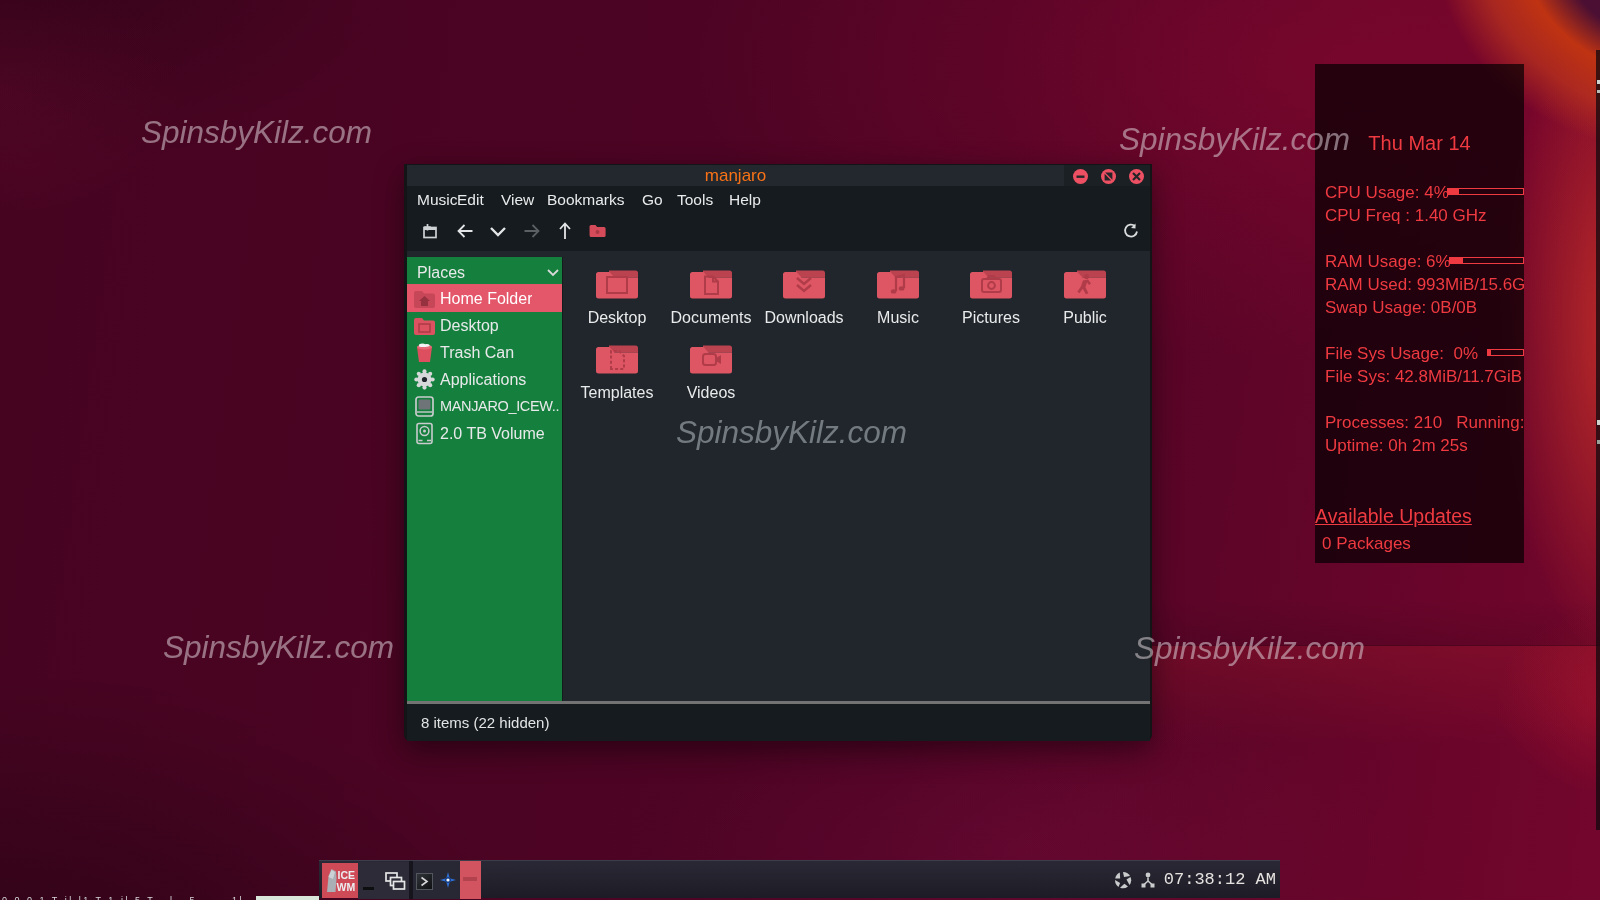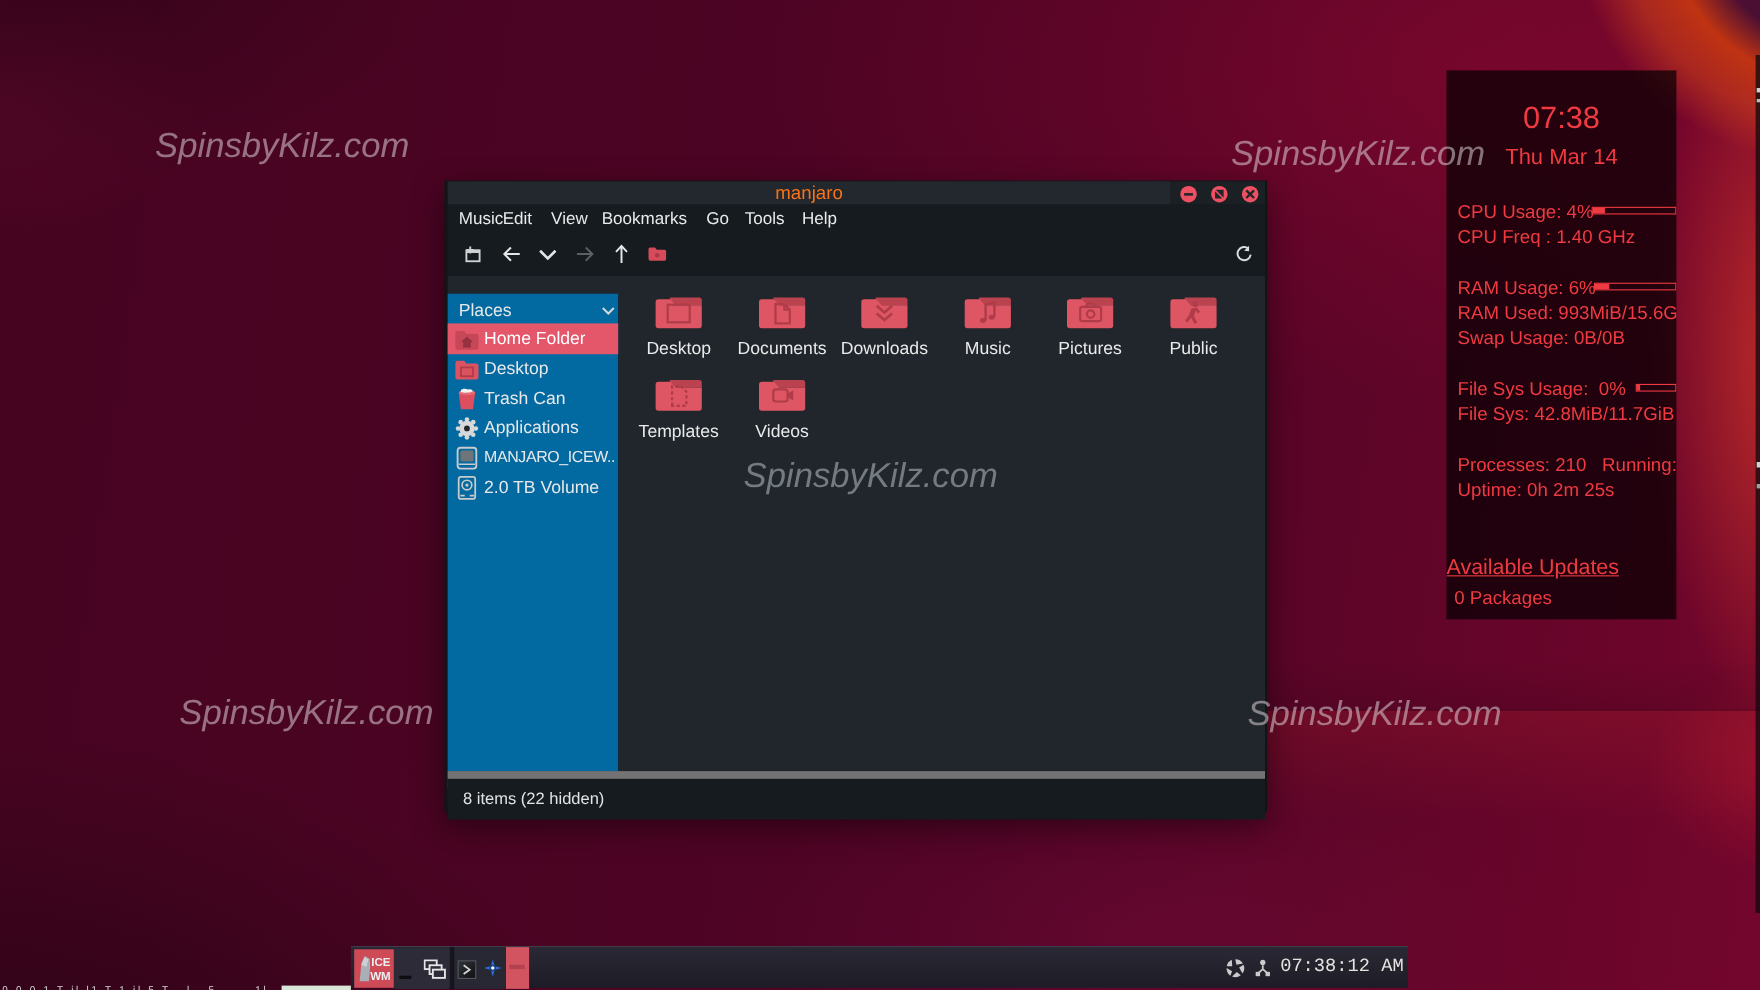--- a/index.html
+++ b/index.html
@@ -35,30 +35,30 @@
     color:#f97316;font-size:17px;line-height:21px;}
   .tbtn{position:absolute;top:4px;width:15px;height:15px;border-radius:50%;background:#ee5063;}
   .tbtn svg{position:absolute;left:0;top:0;}
   #menubar{position:absolute;left:0;top:21px;width:743px;height:27px;background:#151b1e;}
   .mi{position:absolute;top:0;height:27px;line-height:28px;color:#e9eaeb;font-size:15.5px;}
   #toolbar{position:absolute;left:0;top:48px;width:743px;height:38px;background:#151b1e;}
   #pathbox{position:absolute;left:210px;top:7px;width:489px;height:26px;background:#12181b;
     border:1px solid #c2394b;border-radius:3px;color:#eceded;font-size:16px;line-height:26px;
     padding-left:9px;box-sizing:border-box;}
   #bodyrow{position:absolute;left:0;top:86px;width:743px;height:450px;background:#20262b;}
-  #sidebar{position:absolute;left:0;top:16px;width:155px;height:450px;background:#0369a1;border-right:1px solid #151a1d;text-align:right;}
+  #sidebar{position:absolute;left:0;top:6px;width:155px;height:450px;background:#15803d;border-right:1px solid #151a1d;text-align:right;}
   .srow{position:absolute;left:0;width:155px;height:27px;color:#e8e9ea;font-size:16px;line-height:27px;}
   .srow .ic{position:absolute;left:6px;top:2px;width:23px;height:23px;}
   .srow .tx{position:absolute;left:33px;top:0;white-space:nowrap;overflow:hidden;max-width:120px;}
   #selrow{position:absolute;left:0;top:27px;width:155px;height:28px;background:#e4566a;}
   #grid{position:absolute;left:156px;top:0;width:586px;height:450px;}
   .cell{position:absolute;width:94px;text-align:center;color:#e9eaeb;font-size:16px;}
   .cell svg{display:block;margin:0 auto;}
   .cell .lb{margin-top:8px;line-height:18px;}
-  #statusbar{position:absolute;left:0;top:536px;width:743px;height:37px;background:#151b1e;border-top:7px solid #737373;
+  #statusbar{position:absolute;left:0;top:536px;width:743px;height:37px;background:#151b1e;border-top:3px solid #737373;
     color:#e3e4e5;font-size:15px;}
   #stleft{position:absolute;left:14px;top:0;line-height:37px;}
   #stright{position:absolute;right:10px;top:4px;height:27px;line-height:27px;border:1px solid #33383c;border-radius:3px;
     padding:0 5px;}
 
   
   #conky{position:absolute;left:1315px;top:64px;width:209px;height:499px;z-index:20;
     background:rgba(3,0,1,0.70);color:#ee3a40;font-size:17px;overflow:hidden;}
   .ck{position:absolute;left:10px;white-space:nowrap;}
   .ckbar{position:absolute;height:7px;border:1px solid #ee3a40;box-sizing:border-box;}
@@ -296,21 +296,20 @@
     <div id="statusbar">
       <div id="stleft">8 items (22 hidden)</div>
     </div>
   </div>
 
   <div class="wm onwin" style="left:676px;top:414px;">SpinsbyKilz.com</div>
   <div class="wm" style="left:163px;top:629px;">SpinsbyKilz.com</div>
   <div class="wm" style="left:1134px;top:630px;">SpinsbyKilz.com</div>
 
   <div id="conky">
-    <div class="ck" style="left:0;top:27px;width:209px;text-align:center;font-size:28px;">07:38</div>
     <div class="ck" style="left:0;top:68px;width:209px;text-align:center;font-size:20px;">Thu Mar 14</div>
     <div class="ck" style="top:119px;">CPU Usage: 4%</div>
     <div class="ckbar" style="left:132px;top:124px;width:77px;">
         <div class="ckfill" style="width:11px;"></div>
       </div>
     <div class="ck" style="top:142px;">CPU Freq : 1.40 GHz</div>
     <div class="ck" style="top:188px;">RAM Usage: 6%</div>
     <div class="ckbar" style="left:134px;top:193px;width:75px;">
         <div class="ckfill" style="width:13px;"></div>
       </div>

